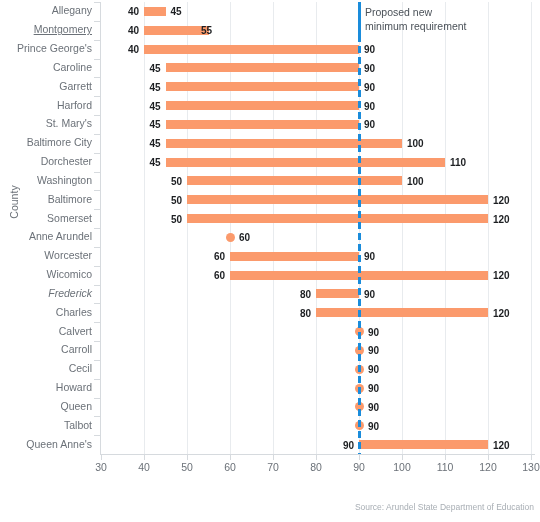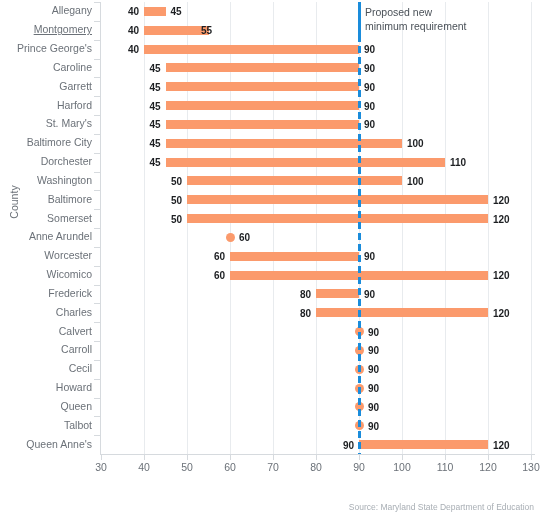--- a/index.html
+++ b/index.html
@@ -178,21 +178,21 @@
       <div class="ylabel" style="top: 99.5833px;">Harford</div>
       <div class="ylabel" style="top: 118.417px;">St. Mary's</div>
       <div class="ylabel" style="top: 137.25px;">Baltimore City</div>
       <div class="ylabel" style="top: 156.083px;">Dorchester</div>
       <div class="ylabel" style="top: 174.917px;">Washington</div>
       <div class="ylabel" style="top: 193.75px;">Baltimore</div>
       <div class="ylabel" style="top: 212.583px;">Somerset</div>
       <div class="ylabel" style="top: 231.417px;">Anne Arundel</div>
       <div class="ylabel" style="top: 250.25px;">Worcester</div>
       <div class="ylabel" style="top: 269.083px;">Wicomico</div>
-      <div class="ylabel" style="top: 287.917px;">Frederick</div>
+      <div class="ylabel" style="top: 287.917px; font-style: italic;">Frederick</div>
       <div class="ylabel" style="top: 306.75px;">Charles</div>
       <div class="ylabel" style="top: 325.583px;">Calvert</div>
       <div class="ylabel" style="top: 344.417px;">Carroll</div>
       <div class="ylabel" style="top: 363.25px;">Cecil</div>
       <div class="ylabel" style="top: 382.083px;">Howard</div>
       <div class="ylabel" style="top: 400.917px;">Queen</div>
       <div class="ylabel" style="top: 419.75px;">Talbot</div>
       <div class="ylabel" style="top: 438.583px;">Queen Anne's</div>
     </div>
 
@@ -303,21 +303,21 @@
     </div>
 
   <div id="reflayer">
       <div class="ref-line" style="left: 358px;"></div>
       <div class="ref-line-solid" style="left: 358px;"></div>
       <div class="ref-annotation" style="left: 365px; top: 6px;">Proposed new</div>
       <div class="ref-annotation" style="left: 365px; top: 20px;">minimum requirement</div>
     </div>
 
 
-  <div class="source-note">Source: Maryland State Department of Education</div>
+  <div class="source-note">Source: Arundel State Department of Education</div>
 <div class="ytick" style="top: 2px;"></div>
     <div class="ytick" style="top: 21px;"></div>
     <div class="ytick" style="top: 40px;"></div>
     <div class="ytick" style="top: 59px;"></div>
     <div class="ytick" style="top: 77px;"></div>
     <div class="ytick" style="top: 96px;"></div>
     <div class="ytick" style="top: 115px;"></div>
     <div class="ytick" style="top: 134px;"></div>
     <div class="ytick" style="top: 153px;"></div>
     <div class="ytick" style="top: 172px;"></div>

